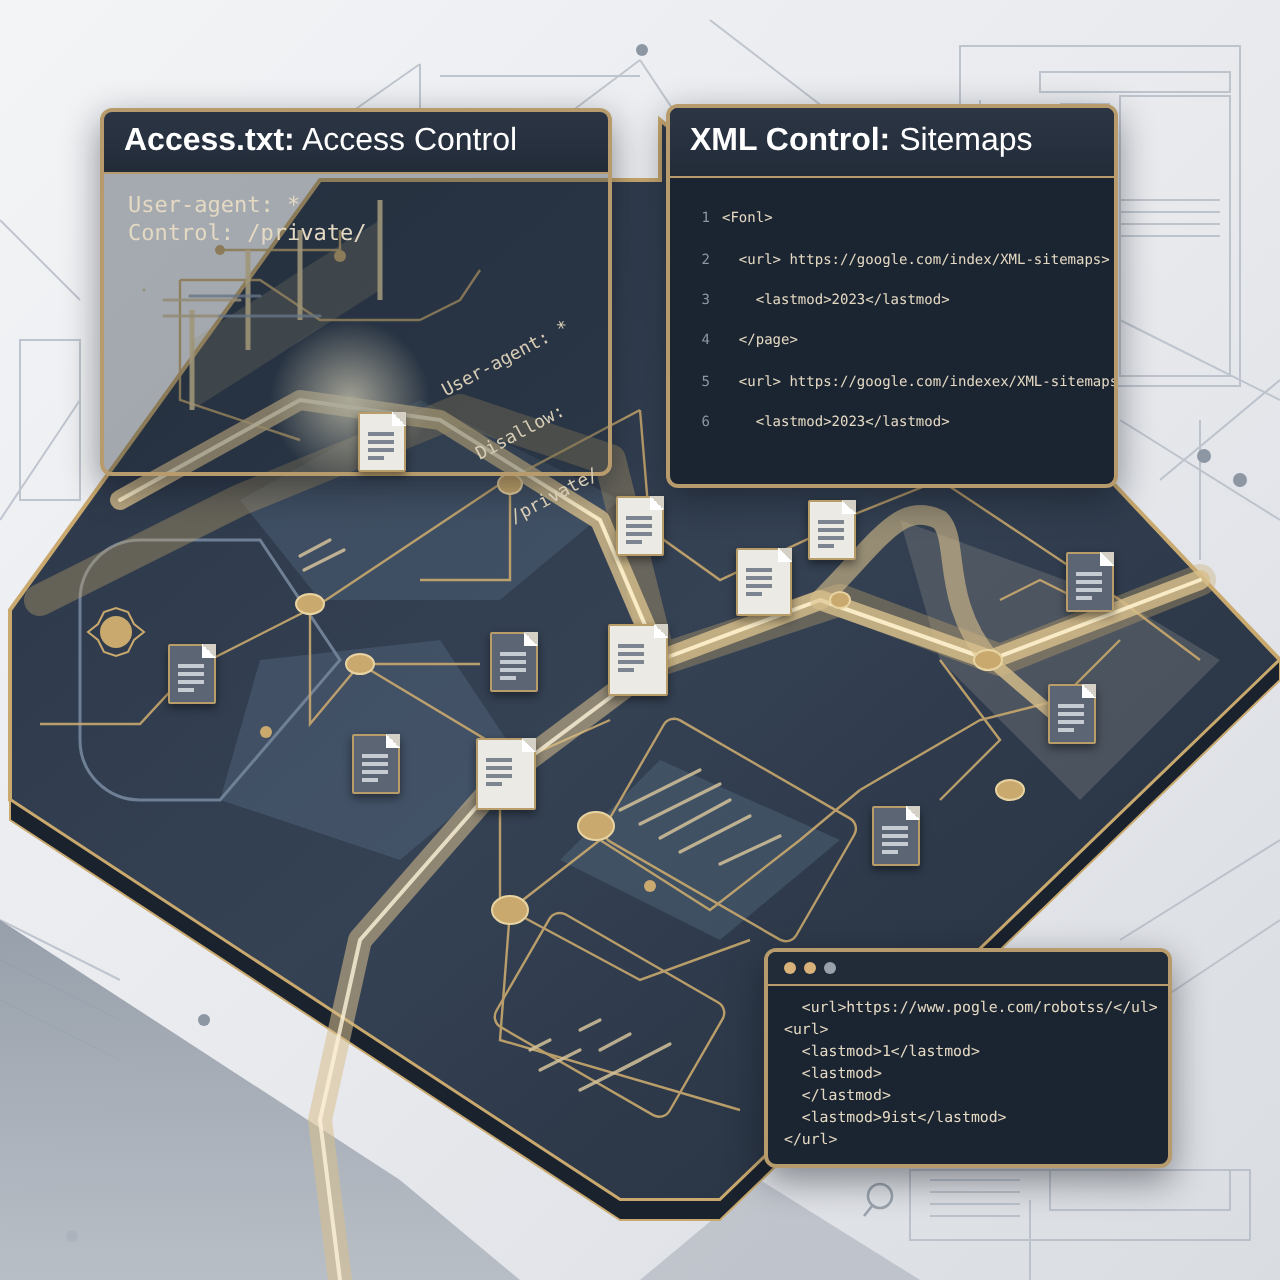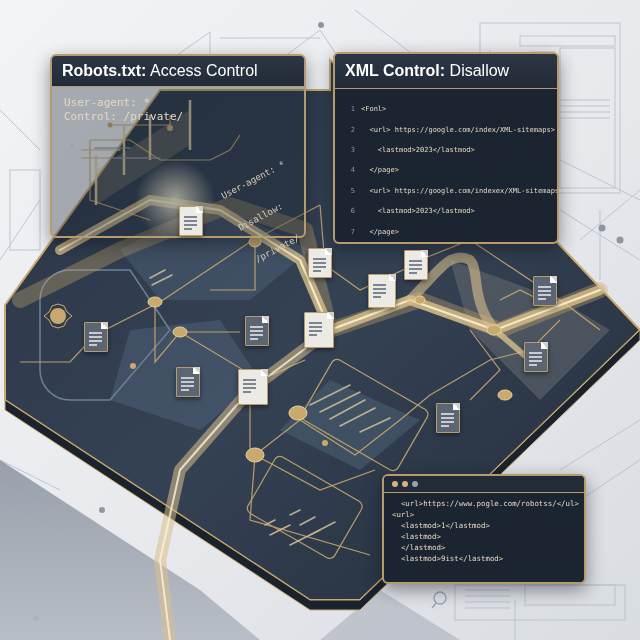--- a/index.html
+++ b/index.html
@@ -250,61 +250,60 @@
       <line x1="82" y1="158" x2="110" y2="158"></line>
     </g>
     <g stroke="#8fa0b3" stroke-width="1.6" stroke-linecap="round" opacity="0.8">
       <line x1="95" y1="148" x2="130" y2="148"></line>
       <line x1="110" y1="158" x2="160" y2="158"></line>
     </g>
   </svg>
 
   <div id="robots" class="panel">
     <div class="panel-header">
-      <b>Robots.txt:</b><span> Access Control</span>
+      <b>Access.txt:</b><span> Access Control</span>
     </div>
     <div class="code mono"><div>User-agent: *</div><div>Control: /private/</div></div>
   </div>
 
   <div class="rotated-text">
     <div>User-agent: *</div>
     <div>Disallow:</div>
     <div>/private/</div>
   </div>
 
   <div id="sitemaps" class="panel">
     <div class="panel-header">
-      <b>XML Control:</b><span> Disallow</span>
+      <b>XML Control:</b><span> Sitemaps</span>
     </div>
     <div class="code mono">
 <div><span class="ln">1</span><span>&lt;Fonl&gt;</span></div>
 <div><span class="ln">2</span><span>  &lt;url&gt; https://google.com/index/XML-sitemaps&gt;</span></div>
 <div><span class="ln">3</span><span>    &lt;lastmod&gt;2023&lt;/lastmod&gt;</span></div>
 <div><span class="ln">4</span><span>  &lt;/page&gt;</span></div>
 <div><span class="ln">5</span><span>  &lt;url&gt; https://google.com/indexex/XML-sitemaps&gt;</span></div>
 <div><span class="ln">6</span><span>    &lt;lastmod&gt;2023&lt;/lastmod&gt;</span></div>
-<div><span class="ln">7</span><span>  &lt;/page&gt;</span></div>
 
 
 
 
 
 
 
 
 </div>
   </div>
 
   <div id="snippet" class="panel">
     <div class="dots">
       <span class="dot" style="background:#d9b27a"></span>
       <span class="dot" style="background:#d9b27a"></span>
       <span class="dot" style="background:#9aa1ab"></span>
     </div>
-    <div class="code mono"><div>  &lt;url&gt;https://www.pogle.com/robotss/&lt;/ul&gt;</div><div>&lt;url&gt;</div><div>  &lt;lastmod&gt;1&lt;/lastmod&gt;</div><div>  &lt;lastmod&gt;</div><div>  &lt;/lastmod&gt;</div><div>  &lt;lastmod&gt;9ist&lt;/lastmod&gt;</div></div>
+    <div class="code mono"><div>  &lt;url&gt;https://www.pogle.com/robotss/&lt;/ul&gt;</div><div>&lt;url&gt;</div><div>  &lt;lastmod&gt;1&lt;/lastmod&gt;</div><div>  &lt;lastmod&gt;</div><div>  &lt;/lastmod&gt;</div><div>  &lt;lastmod&gt;9ist&lt;/lastmod&gt;</div><div>&lt;/url&gt;</div></div>
   </div>
 
   <div class="doc" style="left:179px;top:206px">
       <i class="ln1"></i>
       <i class="ln2"></i>
       <i class="ln3"></i>
       <i class="ln4"></i>
     </div>
   <div class="doc" style="left:308px;top:248px">
       <i class="ln1"></i>

